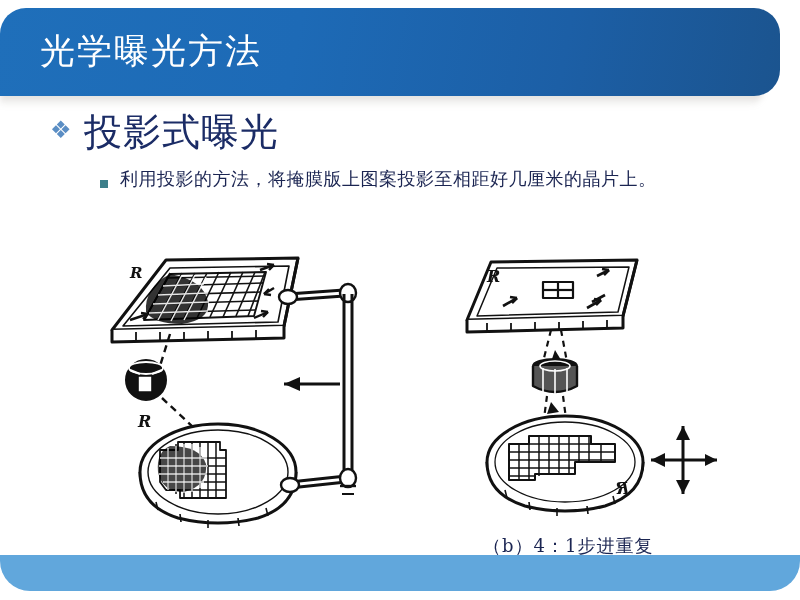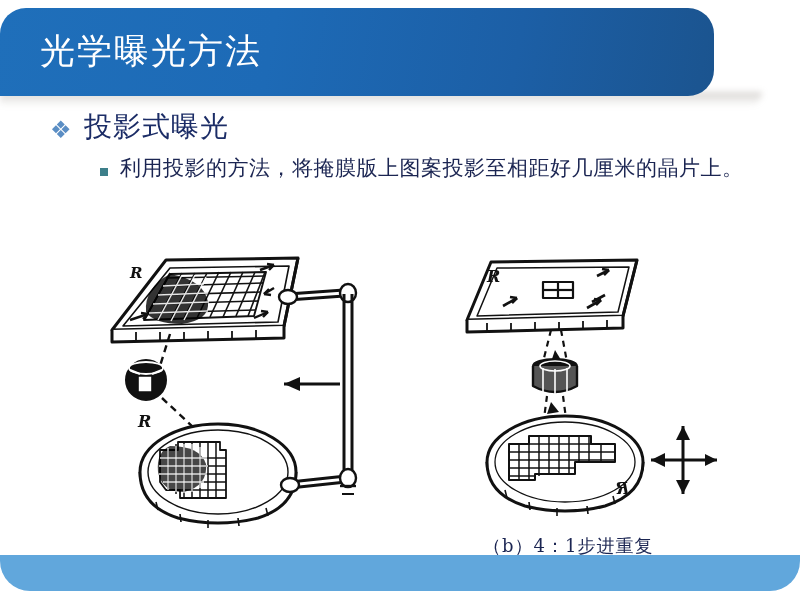--- a/index.html
+++ b/index.html
@@ -35,21 +35,21 @@
     background: linear-gradient(to bottom, rgba(120,110,100,0.30), rgba(255,255,255,0));
     border-bottom-left-radius: 6px;
     border-bottom-right-radius: 26px;
     filter: blur(3px);
     z-index: 1;
   }
   #header {
     position: absolute;
     left: 0;
     top: 8px;
-    width: 714px;
+    width: 780px;
     height: 88px;
     background: linear-gradient(100deg, #1f6fba 0%, #1d6ab6 38%, #1c5fa6 72%, #1b548f 100%);
     border-top-left-radius: 26px;
     border-top-right-radius: 26px;
     border-bottom-right-radius: 26px;
     border-bottom-left-radius: 0px;
     z-index: 2;
   }
   #header-title {
     position: absolute;
@@ -80,21 +80,21 @@
   .bullet-l1 .marker {
     color: #5b8ec4;
     font-size: 24px;
     line-height: 1;
     margin-top: 8px;
     width: 34px;
     flex: none;
   }
   .bullet-l1 .text {
     color: #1b2c66;
-    font-size: 28px;
+    font-size: 38px;
     line-height: 1.18;
     letter-spacing: 1px;
     font-family: "DejaVu Serif", "Liberation Serif", serif;
   }
 
   .bullet-l2 {
     display: flex;
     align-items: flex-start;
     padding-left: 100px;
     margin-top: 12px;
@@ -106,21 +106,21 @@
     margin-top: 13px;
   }
   .bullet-l2 .marker i {
     display: block;
     width: 8px;
     height: 8px;
     background: #3d7f8a;
   }
   .bullet-l2 .text {
     color: #1b2552;
-    font-size: 21px;
+    font-size: 18px;
     line-height: 1.32;
     letter-spacing: 0.5px;
     max-width: 625px;
     font-family: "DejaVu Serif", "Liberation Serif", serif;
   }
 
   
   #figures {
     position: absolute;
     left: 0;

